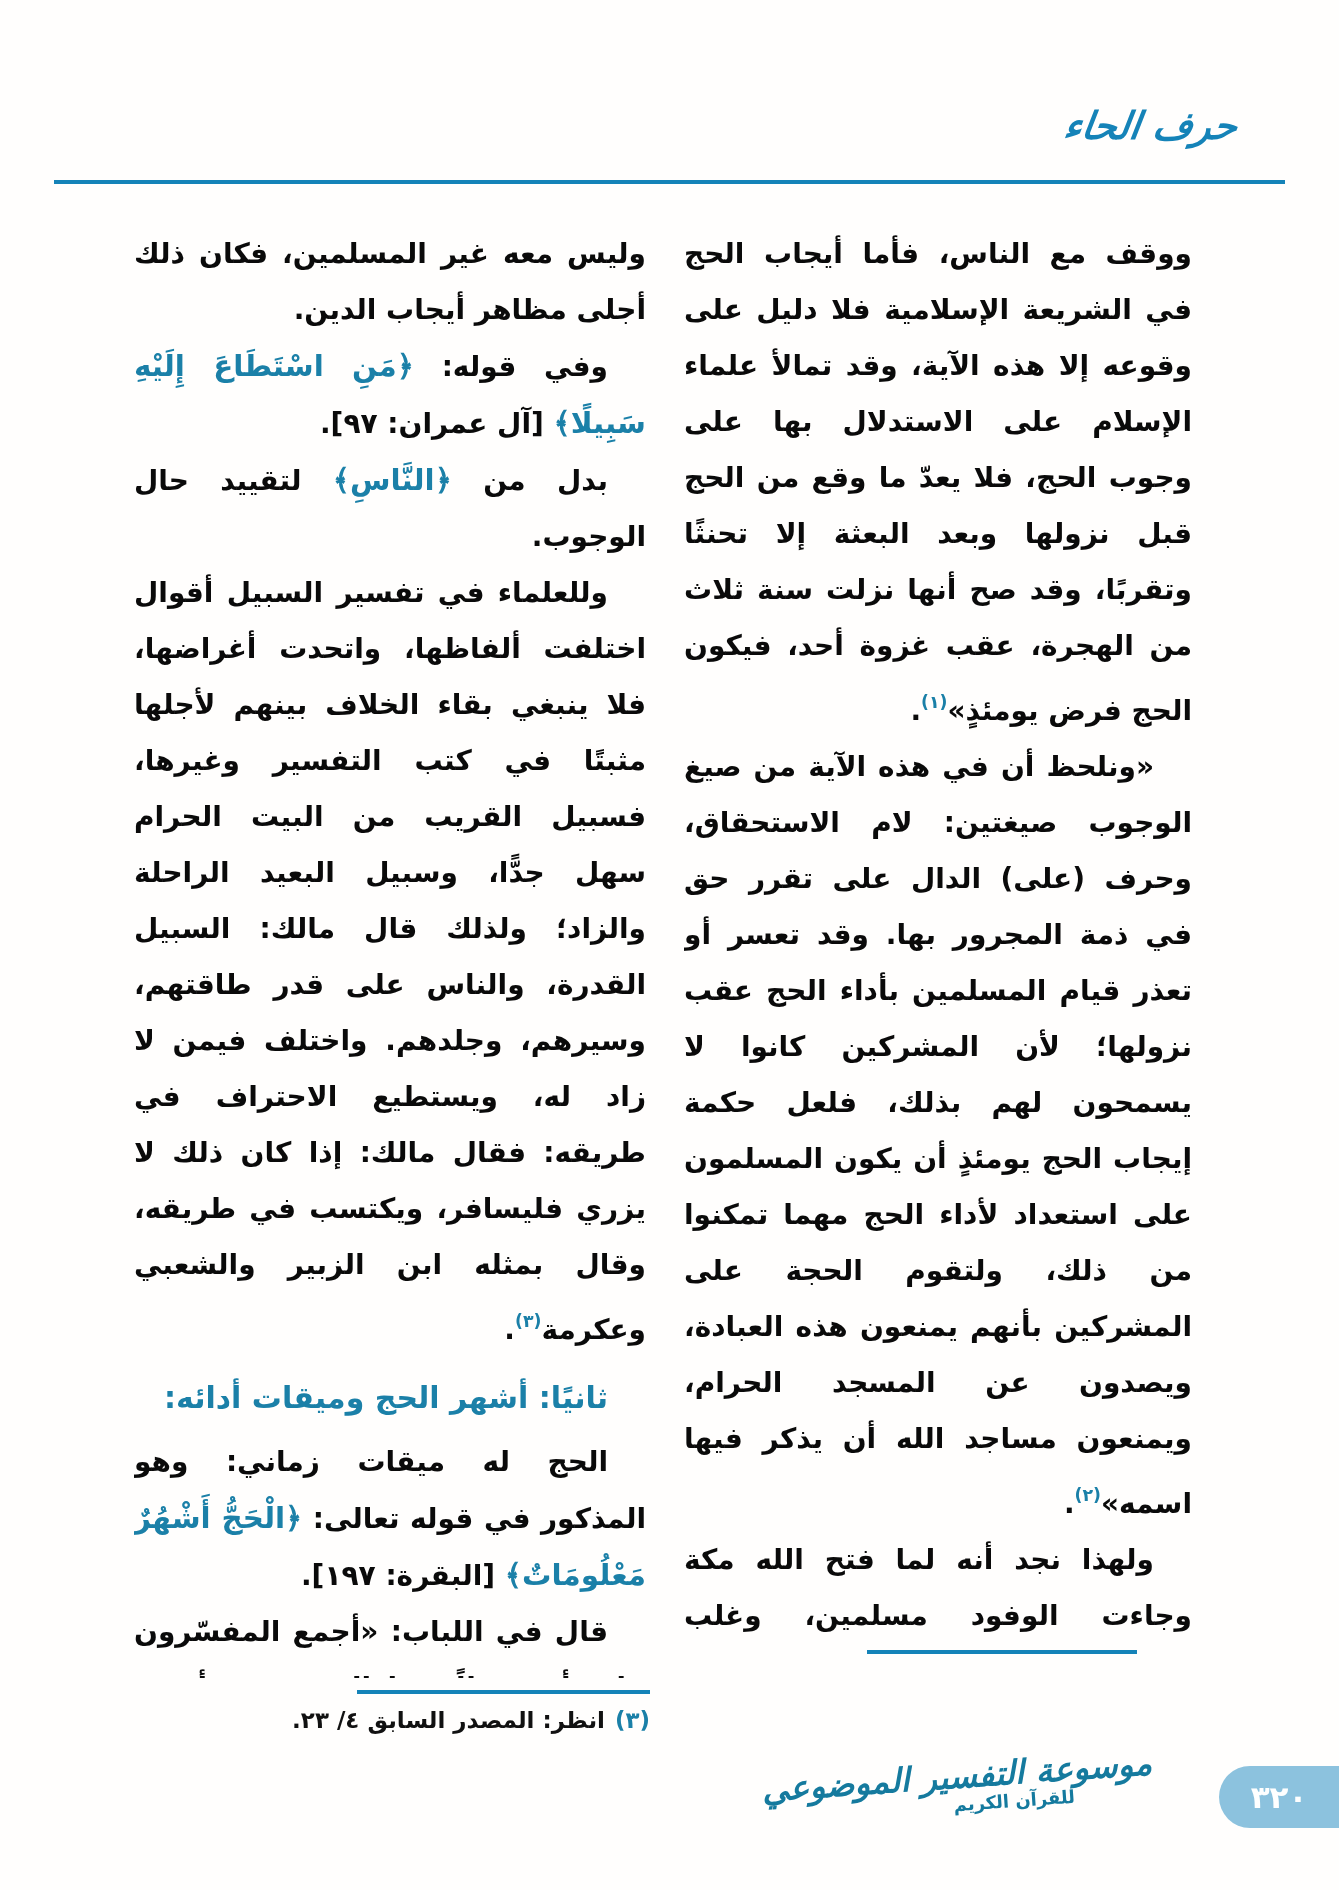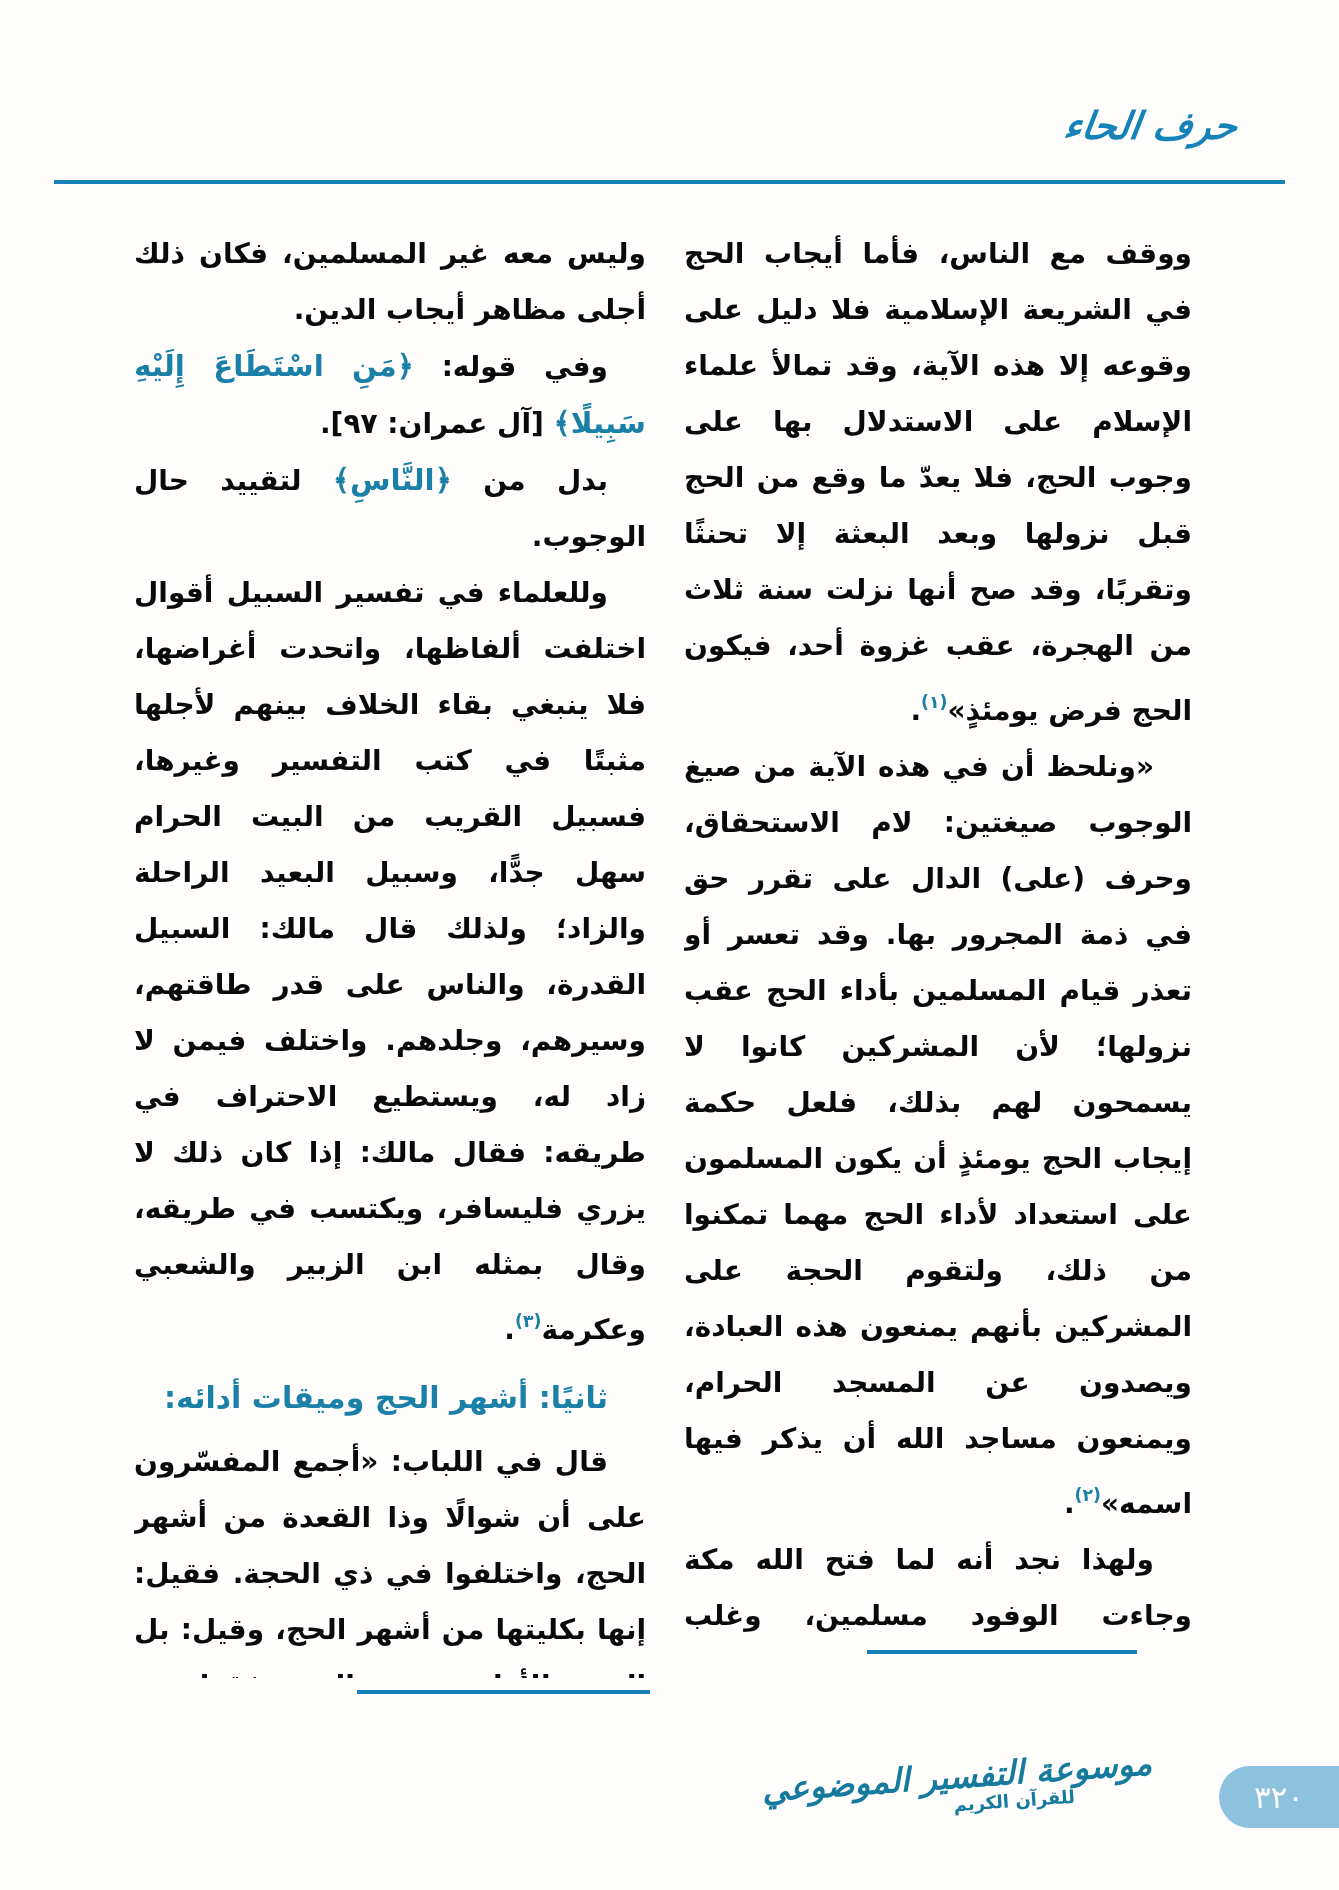--- a/index.html
+++ b/index.html
@@ -67,21 +67,21 @@
   }
   .logo-line1{font-size:33px;font-weight:bold;font-style:italic;line-height:1.15;white-space:nowrap;}
   .logo-line2{font-size:18px;font-weight:bold;margin-top:-2px;}
   
   .page-badge{
     position:absolute;top:1766px;right:0;width:120px;height:62px;
     background:var(--badge);
     border-radius:31px 0 0 31px;
     display:flex;align-items:center;justify-content:center;
   }
-  .page-badge span{color:#ffffff;font-size:31px;font-weight:normal;letter-spacing:4px;}
+  .page-badge span{color:#ffffff;font-size:31px;font-weight:bold;letter-spacing:4px;}
 </style>
 </head>
 <body>
 
 <div class="page" style="--accent: #1583b8; --teal: #1b80a8; --logo: #157a9e; --badge: #8cc2de;">
 
   <div class="header-title">حرف الحاء</div>
 
   <div class="header-rule"></div>
 
@@ -89,26 +89,30 @@
       <p class="para body"><span class="seg-text">ووقف مع الناس، فأما أيجاب الحج في الشريعة الإسلامية فلا دليل على وقوعه إلا هذه الآية، وقد تمالأ علماء الإسلام على الاستدلال بها على وجوب الحج، فلا يعدّ ما وقع من الحج قبل نزولها وبعد البعثة إلا تحنثًا وتقربًا، وقد صح أنها نزلت سنة ثلاث من الهجرة، عقب غزوة أحد، فيكون الحج فرض يومئذٍ»</span><span class="seg-fnref">(١)</span><span class="seg-text">.</span></p>
       <p class="para indent"><span class="seg-text">«ونلحظ أن في هذه الآية من صيغ الوجوب صيغتين: لام الاستحقاق، وحرف (على) الدال على تقرر حق في ذمة المجرور بها. وقد تعسر أو تعذر قيام المسلمين بأداء الحج عقب نزولها؛ لأن المشركين كانوا لا يسمحون لهم بذلك، فلعل حكمة إيجاب الحج يومئذٍ أن يكون المسلمون على استعداد لأداء الحج مهما تمكنوا من ذلك، ولتقوم الحجة على المشركين بأنهم يمنعون هذه العبادة، ويصدون عن المسجد الحرام، ويمنعون مساجد الله أن يذكر فيها اسمه»</span><span class="seg-fnref">(٢)</span><span class="seg-text">.</span></p>
       <p class="para indent"><span class="seg-text">ولهذا نجد أنه لما فتح الله مكة وجاءت الوفود مسلمين، وغلب الإسلام على بلاد العرب، تمكّن الدين، وخدمته القوة، فأصبح مرهوبًا بأسه منع المشركون من الحج، فحج رسول الله صلى الله عليه وسلم عام عشرة،</span></p>
     </div>
   <div class="col col-left" id="col-left">
       <p class="para body"><span class="seg-text">وليس معه غير المسلمين، فكان ذلك أجلى مظاهر أيجاب الدين.</span></p>
       <p class="para indent"><span class="seg-text">وفي قوله: </span><span class="seg-verse">﴿مَنِ اسْتَطَاعَ إِلَيْهِ سَبِيلًا﴾</span><span class="seg-text"> [آل عمران: ٩٧].</span></p>
       <p class="para indent"><span class="seg-text">بدل من </span><span class="seg-verse">﴿النَّاسِ﴾</span><span class="seg-text"> لتقييد حال الوجوب.</span></p>
       <p class="para indent"><span class="seg-text">وللعلماء في تفسير السبيل أقوال اختلفت ألفاظها، واتحدت أغراضها، فلا ينبغي بقاء الخلاف بينهم لأجلها مثبتًا في كتب التفسير وغيرها، فسبيل القريب من البيت الحرام سهل جدًّا، وسبيل البعيد الراحلة والزاد؛ ولذلك قال مالك: السبيل القدرة، والناس على قدر طاقتهم، وسيرهم، وجلدهم. واختلف فيمن لا زاد له، ويستطيع الاحتراف في طريقه: فقال مالك: إذا كان ذلك لا يزري فليسافر، ويكتسب في طريقه، وقال بمثله ابن الزبير والشعبي وعكرمة</span><span class="seg-fnref">(٣)</span><span class="seg-text">.</span></p>
       <p class="para heading"><span class="seg-text">ثانيًا: أشهر الحج وميقات أدائه:</span></p>
+      <p class="para indent"><span class="seg-text">الحج له ميقات زماني: وهو المذكور في قوله تعالى: </span><span class="seg-verse">﴿الْحَجُّ أَشْهُرٌ مَعْلُومَاتٌ﴾</span><span class="seg-text"> [البقرة: ١٩٧].</span></p>
       <p class="para indent"><span class="seg-text">قال في اللباب: «أجمع المفسّرون على أن شوالًا وذا القعدة من أشهر الحج، واختلفوا في ذي الحجة. فقيل: إنها بكليتها من أشهر الحج، وقيل: بل العشر الأول من ذي الحجة فقط هي من أشهر الحج،</span></p>
     </div>
 
   <div class="fn-rule fn-rule-right"></div>
 
   <div class="fn-rule fn-rule-left"></div>
+  <div class="footnotes footnotes-left" id="fns-left">
+      <div class="footnote"><span class="fn-marker">(٣)</span><span class="fn-text">انظر: المصدر السابق ٤/ ٢٣.</span></div>
+    </div>
 
   <div class="logo">
     <div class="logo-line1">موسوعة التفسير الموضوعي</div>
     <div class="logo-line2">للقرآن الكريم</div>
   </div>
 
   <div class="page-badge">
     <span>٣٢٠</span>
   </div>
 

